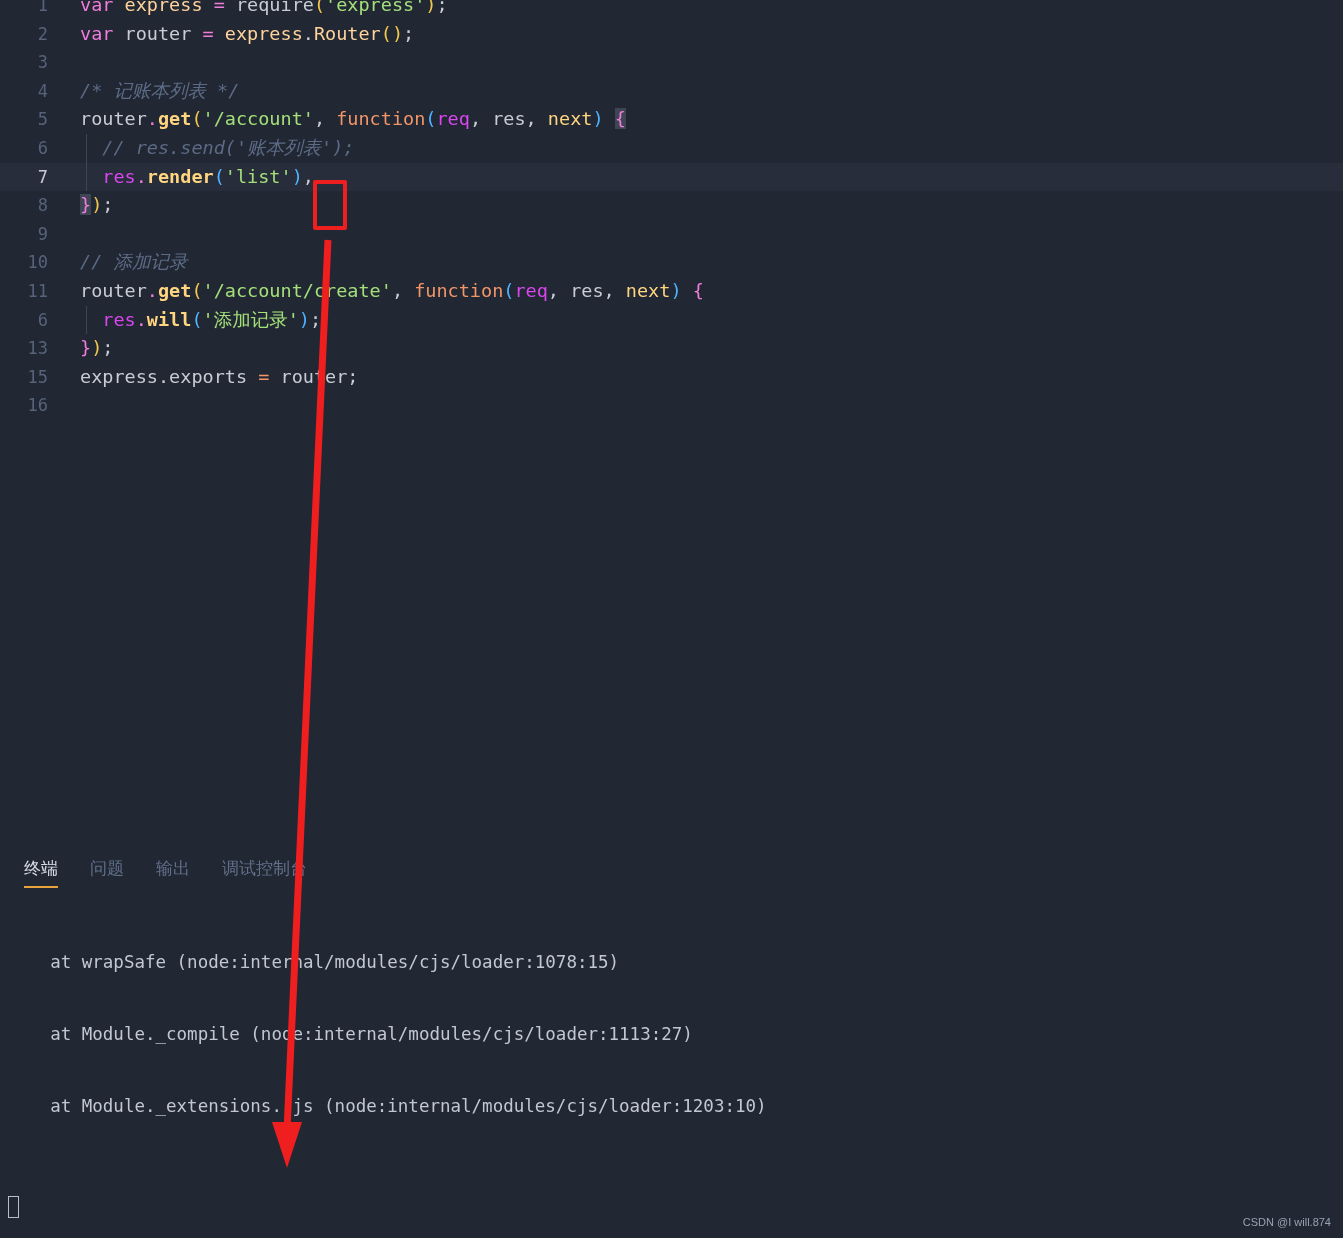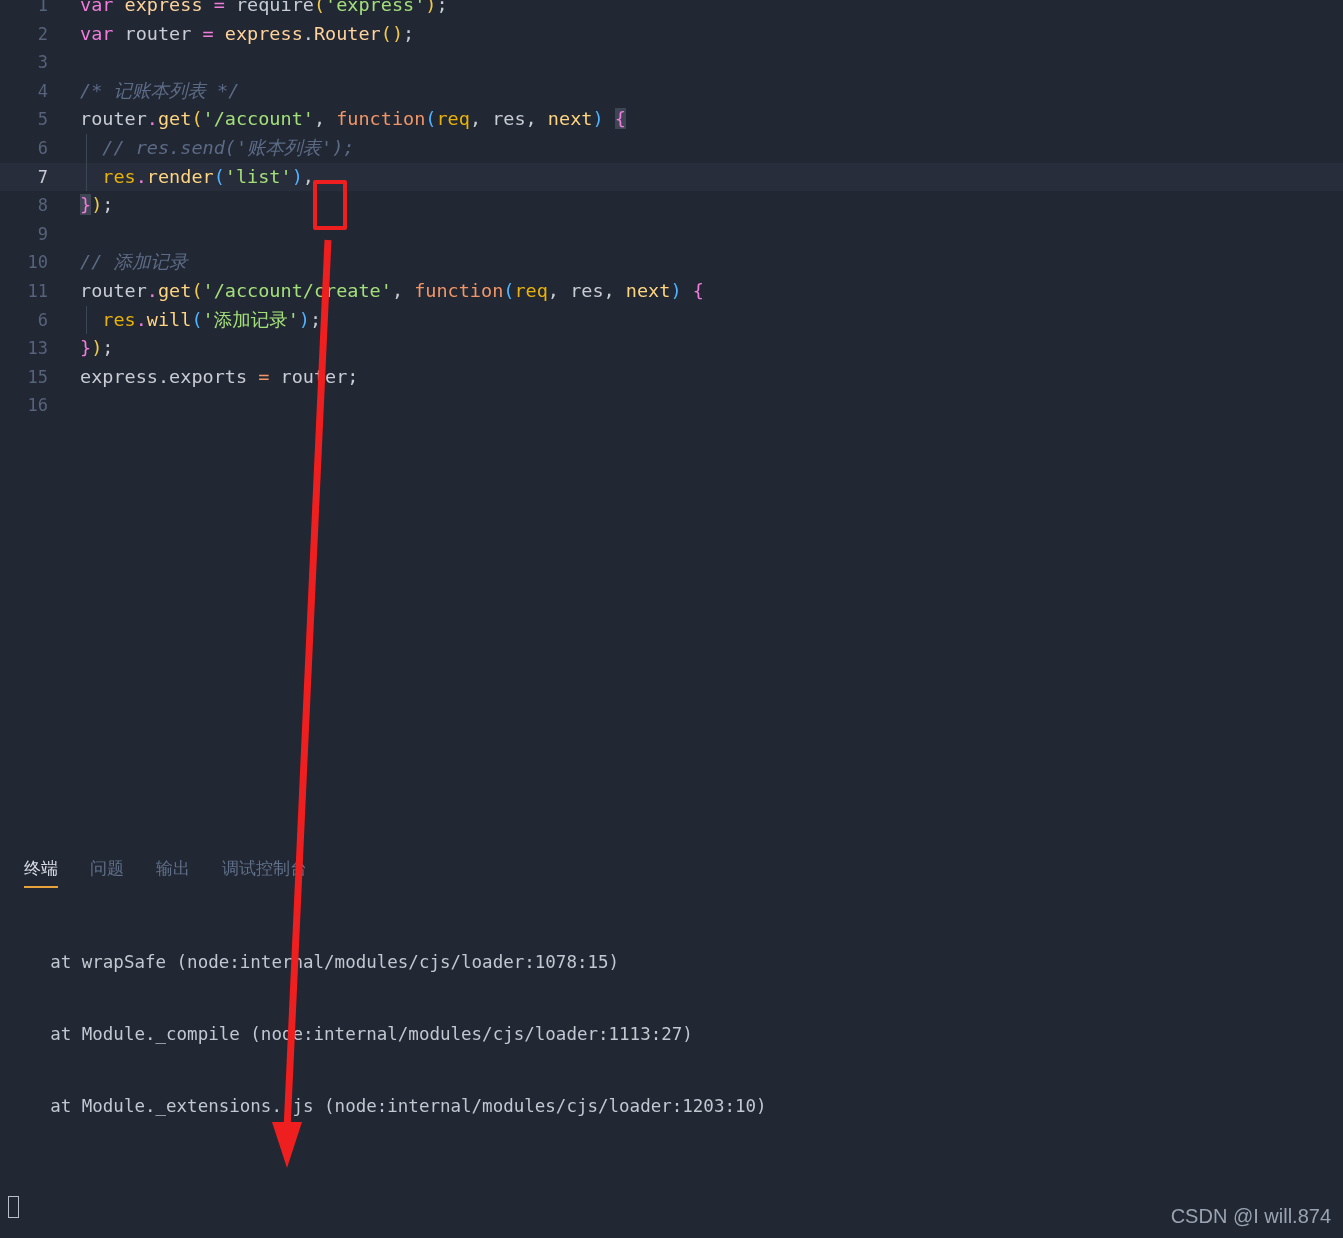--- a/index.html
+++ b/index.html
@@ -58,28 +58,28 @@
     background: #3d4654;
   }
   .bracket-hl {
     background: #3e4555;
   }
 
   
   .t-kw      { color: #f07ddb; }   
   .t-var     { color: #ffd39b; }   
   .t-plain   { color: #c8ccd4; }   
-  .t-fn      { color: #ffd580; }   
+  .t-fn      { color: #ffd580; font-weight: bold; }   
   .t-paren-y { color: #f2c94c; }
   .t-paren-b { color: #4fb3ff; }
   .t-paren-p { color: #f07ddb; }
   .t-str     { color: #a4e07a; }
   .t-cmt     { color: #5c6b86; font-style: italic; }
   .t-func    { color: #f29668; text-align: right; }   
-  .t-param   { color: #eab308; }
+  .t-param   { color: #d946ef; }
   .t-param2  { color: #c8ccd4; }
   .t-param3  { color: #ffd580; }
   .t-dot     { color: #f07ddb; }
   .t-op      { color: #f29668; }
 
   
   #redbox {
     position: absolute;
     left: 313px; top: 180px;
     width: 34px; height: 50px;
@@ -137,21 +137,21 @@
     width: 11px; height: 22px;
     border: 1.5px solid #b9bfc9;
   }
 
   
   #watermark {
     position: absolute;
     right: 12px; bottom: 10px;
     color: #9aa3b2;
     font-family: "Liberation Sans", sans-serif;
-    font-size: 20px;
+    font-size: 11px;
   }
 
   
   #arrow-svg {
     position: absolute;
     left: 0; top: 0;
     width: 1343px; height: 1238px;
     pointer-events: none;
   }
 

